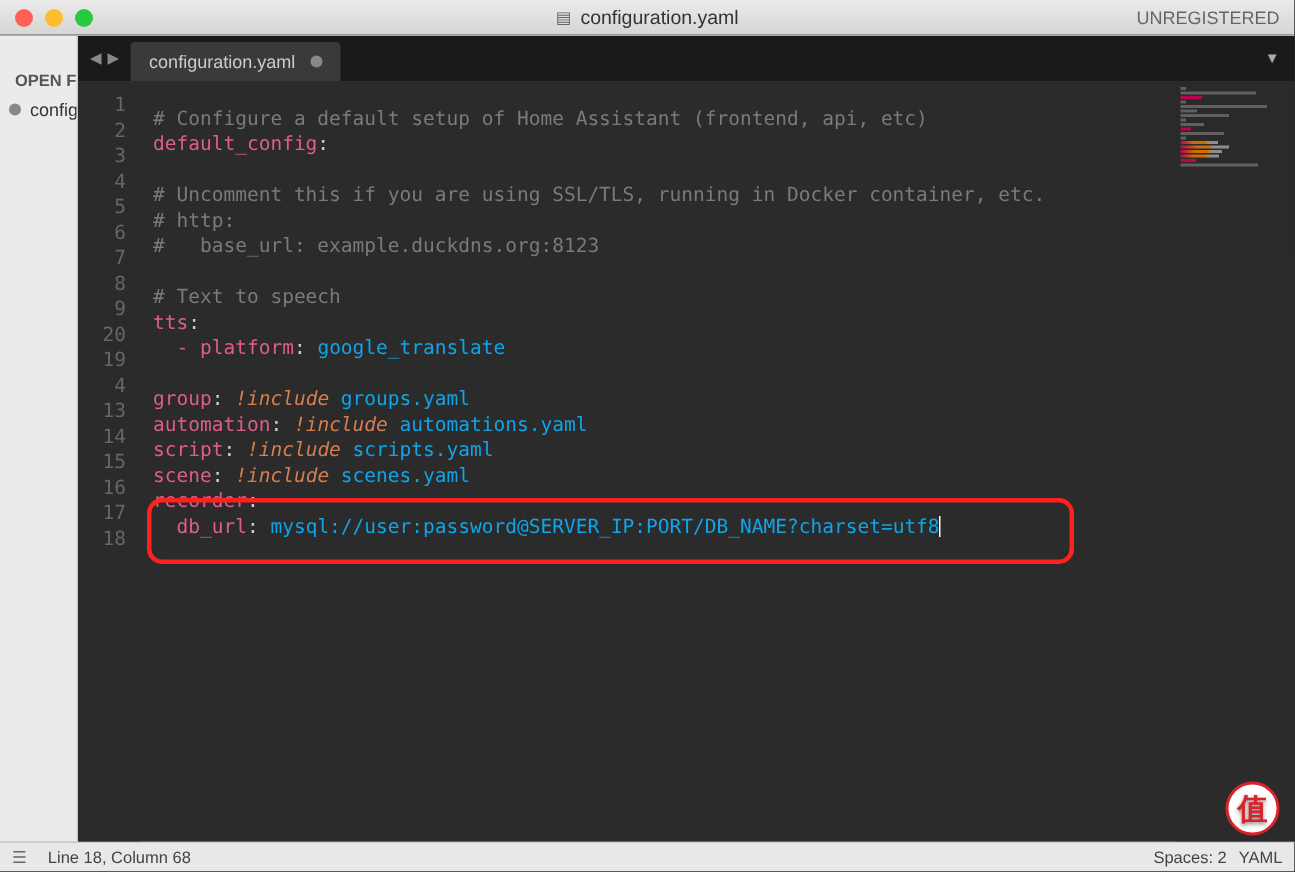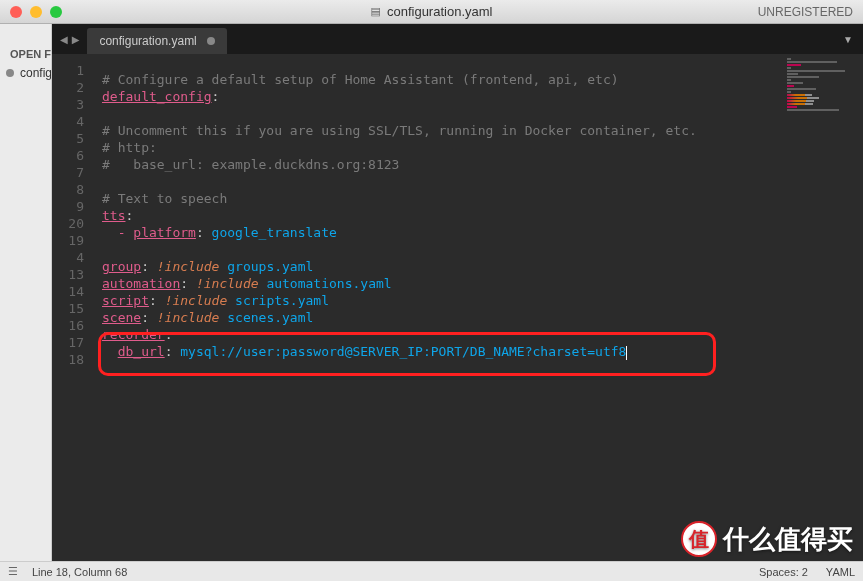--- a/index.html
+++ b/index.html
@@ -153,21 +153,21 @@
       padding-top: 0;
       padding-left: 8px;
       font-family: Menlo, Consolas, monospace;
       font-size: 13px;
       line-height: 17px;
       white-space: pre;
       color: #ccc;
       position: relative;
     }
     .c-comment { color: #7a7a7a; }
-    .c-key { color: #e05c8c; text-decoration: underline; }
+    .c-key { color: #e05c8c; }
     .c-punct { color: #ccc; }
     .c-tag { color: #d87d50; font-style: italic; }
     .c-val { color: #0ea5e9; }
     .c-li { color: #e05c8c; }
     .code-line { height: 17px; }
     .cursor-caret {
       display: inline-block;
       width: 1px;
       height: 14px;
       background: #fff;
@@ -206,21 +206,21 @@
       display: flex;
       align-items: center;
       font-size: 11px;
       color: #444;
       padding: 0 8px;
       gap: 14px;
     }
     .statusbar .sb-right {
       margin-left: auto;
       display: flex;
-      gap: 18px;
+      gap: 8px;
       text-align: center;
     }
     .sb-icon { color: #666; }
     .watermark {
       position: absolute;
       right: 10px;
       bottom: 24px;
       display: flex;
       align-items: center;
       gap: 6px;
@@ -333,14 +333,13 @@
   <span class="sb-icon">☰</span>
   <span>Line 18, Column 68</span>
   <div class="sb-right">
     <span>Spaces: 2</span>
     <span>YAML</span>
   </div>
 </div>
 
 <div class="watermark">
   <div class="wm-logo">值</div>
-  <span>什么值得买</span>
 </div>
 
 </body></html>

